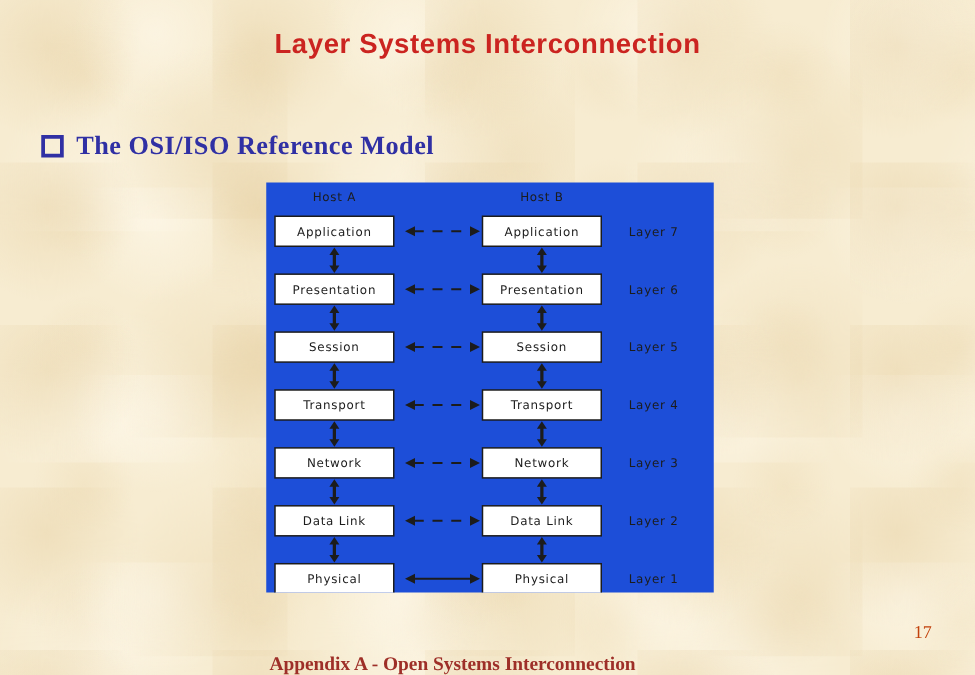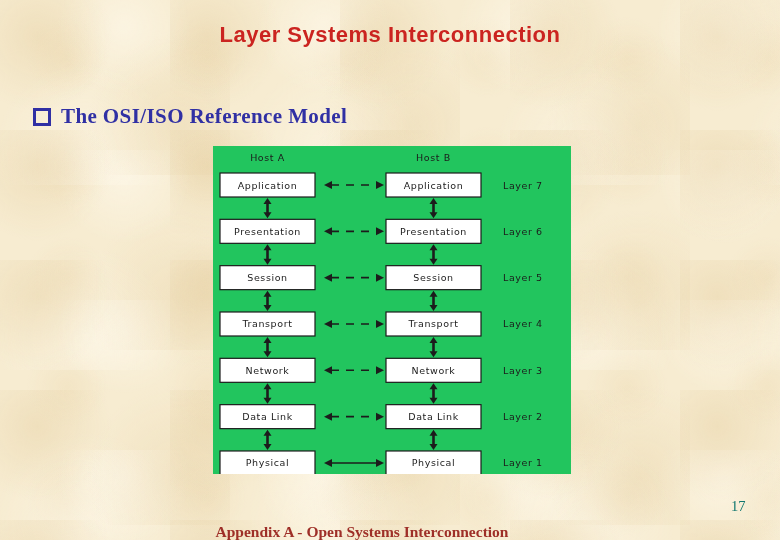--- a/index.html
+++ b/index.html
@@ -41,39 +41,39 @@
     display: inline-block;
     width: 12px; height: 12px;
     border: 3px solid #3030a4;
     margin-right: 10px;
     flex: 0 0 auto;
   }
   .diagram-panel {
     position: absolute;
     left: 213px; top: 146px;
     width: 358px; height: 328px;
-    background: #22c55e;
+    background: #1d4ed8;
     overflow: hidden;
   }
   .diagram-panel svg { display: block; }
   .footer {
     position: absolute;
     left: 0; top: 523px; width: 724px;
     text-align: center;
     font-family: "Liberation Serif", serif;
     font-weight: bold;
     font-size: 15.5px;
     color: #9e2f28;
   }
   .page-number {
     position: absolute;
     left: 731px; top: 498px;
     font-family: "Liberation Serif", serif;
     font-size: 14.5px;
-    color: #0f766e;
+    color: #c2410c;
   }
 </style>
 </head>
 <body>
 
 <div class="title">Layer Systems Interconnection</div>
 
 <div class="bullet-line">
   <span class="bullet-square"></span>
   <span>The OSI/ISO Reference Model</span>

